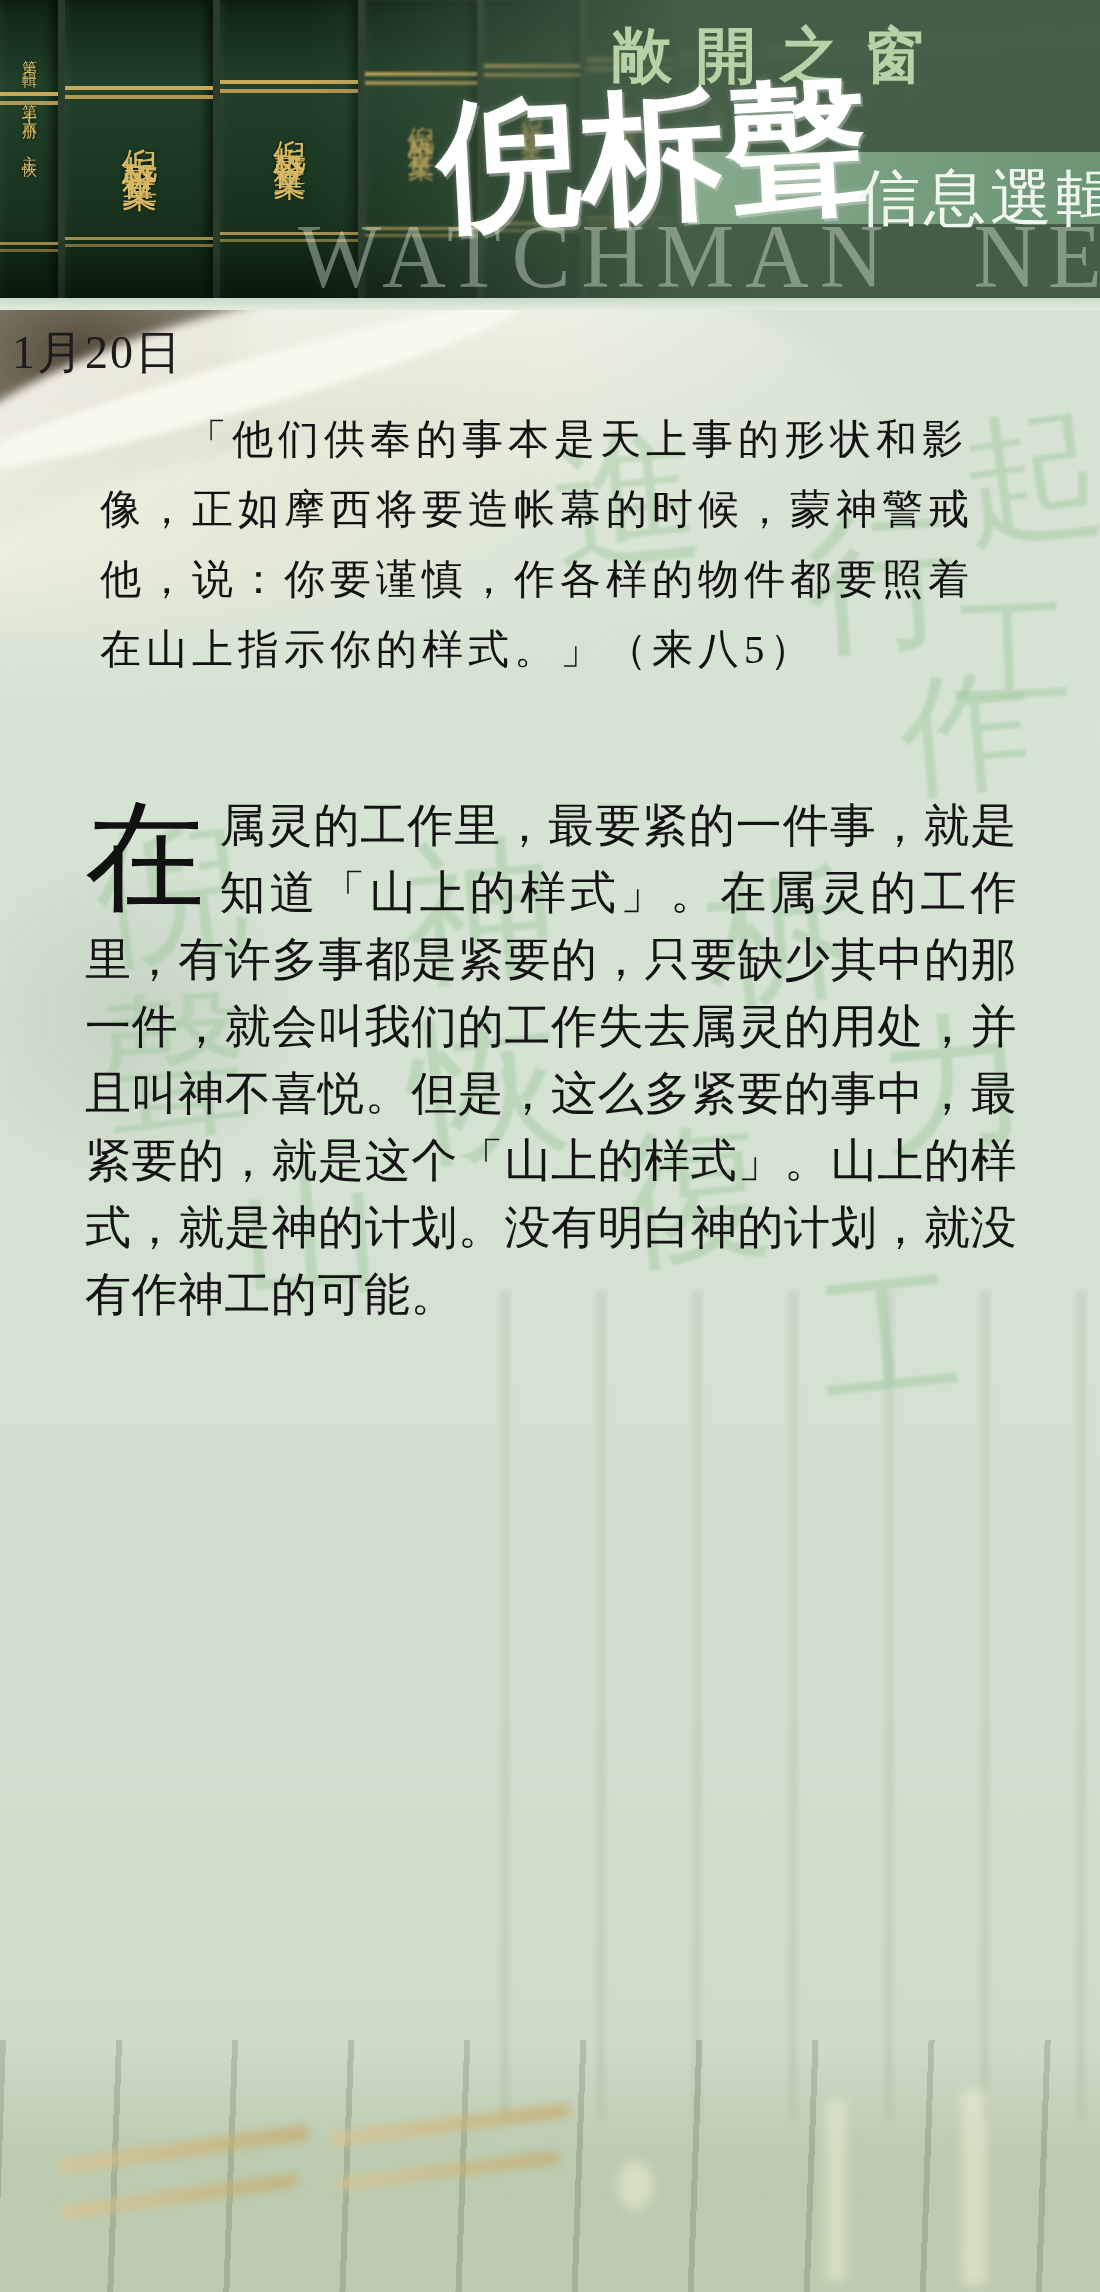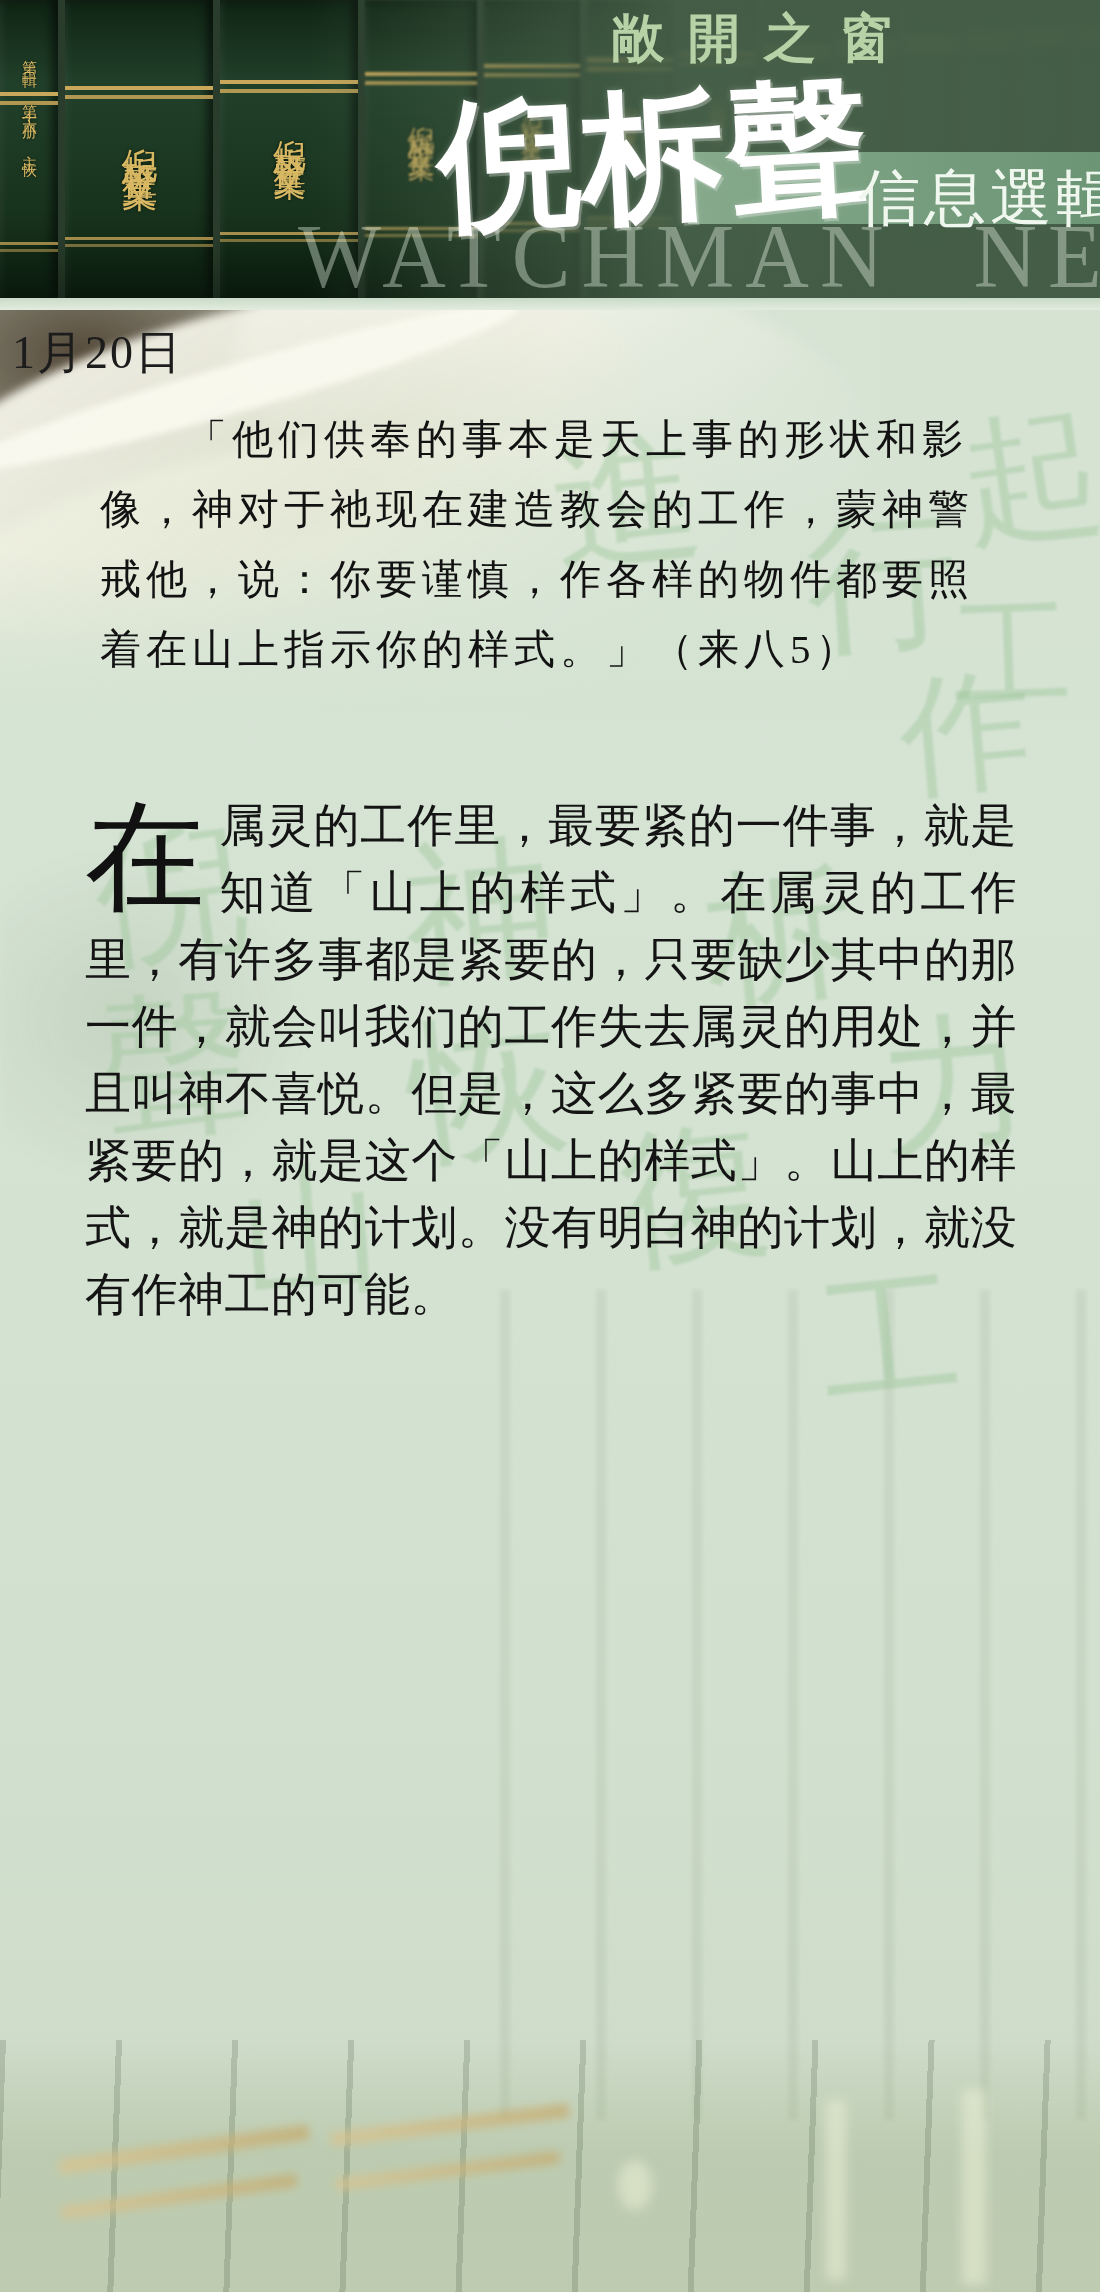--- a/index.html
+++ b/index.html
@@ -18,22 +18,22 @@
                box-shadow:0 9px 0 rgba(202,168,91,.85);}
   .spine .band2{position:absolute;left:0;right:0;height:3px;background:rgba(202,168,91,.8);
                 box-shadow:0 7px 0 rgba(202,168,91,.6);}
   .spine .vtext{position:absolute;left:50%;transform:translateX(-50%);
                 writing-mode:vertical-rl;text-orientation:upright;
                 color:#d8b863;letter-spacing:7px;font-family:"Liberation Serif",serif;
                 text-shadow:0 0 3px rgba(0,0,0,.6);white-space:nowrap;}
   .banner-fade{position:absolute;inset:0;
       background:linear-gradient(90deg,rgba(72,97,74,0) 28%,rgba(72,97,74,.5) 46%,rgba(72,97,74,.92) 62%,rgba(70,95,72,.97) 100%),
                  linear-gradient(180deg,rgba(0,0,0,0) 78%,rgba(8,20,10,.5) 100%);}
-  .masthead{position:absolute;left:612px;top:4px;font-family:Liberation Serif, serif;
-            font-size:52px;font-weight:bold;color:#b7d2a6;letter-spacing:24px;white-space:nowrap;}
+  .masthead{position:absolute;left:612px;top:16px;font-family:Liberation Serif, serif;
+            font-size:60px;font-weight:bold;color:#b7d2a6;letter-spacing:24px;white-space:nowrap;}
   .band-green{position:absolute;left:688px;top:152px;width:412px;height:72px;
               background:linear-gradient(90deg,#8db092 0%,#7aa383 55%,#6f9a79 100%);opacity:.92;}
   .band-label{position:absolute;left:858px;top:156px;font-size:62px;font-weight:500;
               color:#f0f7ee;letter-spacing:4px;white-space:nowrap;}
   .calligraphy{position:absolute;left:438px;top:62px;font-family:"Liberation Serif",serif;
                font-size:142px;font-weight:bold;color:#ffffff;letter-spacing:2px;white-space:nowrap;
                transform:rotate(-3deg);text-shadow:2px 3px 0 rgba(255,255,255,.25),0 0 6px rgba(255,255,255,.25);}
   .english{position:absolute;left:298px;top:206px;font-family:"Liberation Serif",serif;
            font-size:88px;color:rgba(230,242,227,.40);letter-spacing:11px;word-spacing:46px;
            white-space:nowrap;transform:scaleY(1.04);}
@@ -196,19 +196,19 @@
     <div class="masthead">敞開之窗</div>
     <div class="band-green"></div>
     <div class="english">WATCHMAN NEE</div>
     <div class="calligraphy">倪柝聲</div>
     <div class="band-label">信息選輯</div>
   </div>
   <div class="strip"></div>
 
   <div class="date">1月20日</div>
 
-  <div class="quote">「他们供奉的事本是天上事的形状和影像，神对于祂现在建造教会的工作，蒙神警戒他，说：你要谨慎，作各样的物件都要照着在山上指示你的样式。」（来八5）</div>
+  <div class="quote">「他们供奉的事本是天上事的形状和影像，正如摩西将要造帐幕的时候，蒙神警戒他，说：你要谨慎，作各样的物件都要照着在山上指示你的样式。」（来八5）</div>
 
   <div class="bodytext">
     <p><span class="dropcap">在</span><span>属灵的工作里，最要紧的一件事，就是知道「山上的样式」。在属灵的工作里，有许多事都是紧要的，只要缺少其中的那一件，就会叫我们的工作失去属灵的用处，并且叫神不喜悦。但是，这么多紧要的事中，最紧要的，就是这个「山上的样式」。山上的样式，就是神的计划。没有明白神的计划，就没有作神工的可能。</span></p>
   </div>
 
 </div>
 
 </body></html>

